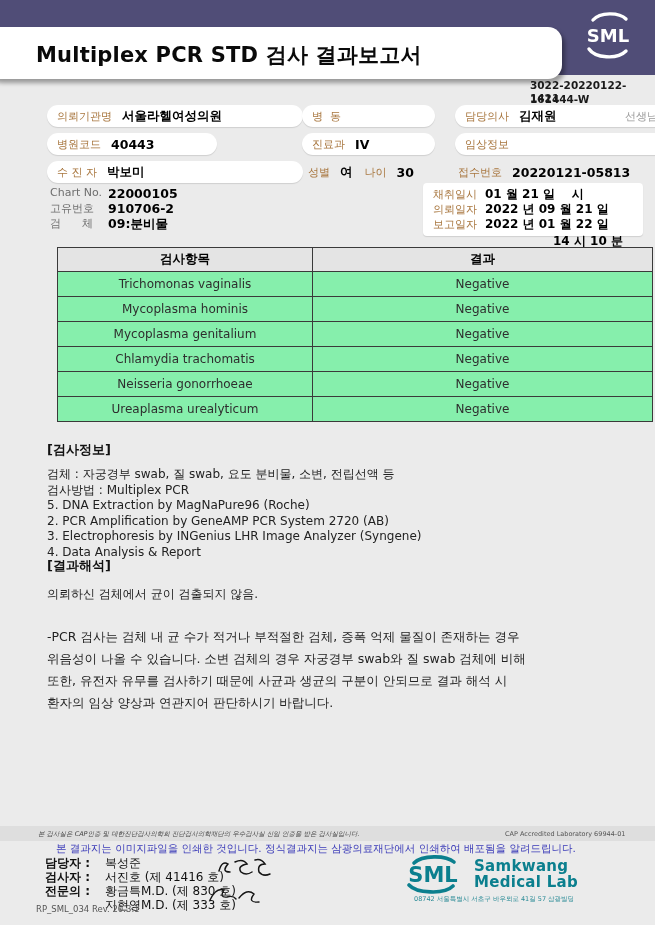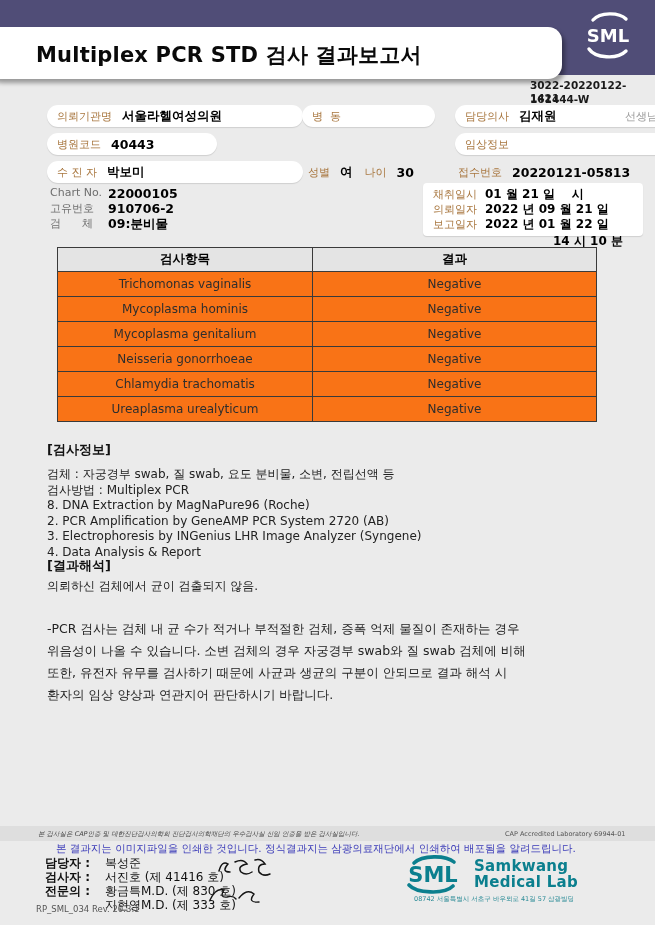--- a/index.html
+++ b/index.html
@@ -20,24 +20,24 @@
   .fsuffix{color:#9a9a9a;font-size:11px;margin-left:auto;}
   .bare{display:flex;align-items:center;height:22px;}
   .glab{color:#6e6e6e;font-size:11px;}
   
   .chartrow{display:flex;align-items:flex-start;height:15px;}
   .datebox{background:#fff;border-radius:4px;padding:4px 10px;box-shadow:0 1px 1px rgba(0,0,0,0.12);}
   .daterow{display:flex;align-items:center;height:15px;}
   .dlab{color:#a8763e;font-size:11px;margin-right:8px;}
   .dval{color:#000;font-size:12px;font-weight:bold;}
   
-  table.results{border-collapse:collapse;width:540px;padding-left:45px;}
+  table.results{border-collapse:collapse;width:596px;padding-left:45px;}
   table.results th,table.results td{border:1px solid #3a3a3a;text-align:center;}
   table.results th{background:#e4e4e4;font-size:12.5px;font-weight:bold;height:21px;color:#000;}
-  table.results td{background:#f97316;font-size:12px;color:#2e2e2e;height:22px;font-weight:normal;}
+  table.results td{background:#86efac;font-size:12px;color:#2e2e2e;height:22px;font-weight:normal;}
   
   .sectitle{font-size:13px;font-weight:bold;color:#111;}
   .secline{font-size:12px;color:#222;line-height:15.5px;}
   .interpline{font-size:12.5px;color:#222;line-height:22px;}
   
   .accredstrip{background:#dedede;}
   .tinytext{font-size:6.5px;color:#444;}
   .captext{font-size:6.5px;color:#555;}
   .notice{font-size:10.5px;color:#3a3ab8;}
   .rolelab{font-size:12px;font-weight:bold;color:#111;}
@@ -76,20 +76,24 @@
   </div>
   <div class="abs pill" style="left:455px;top:105px;width:193px;">
     <span class="flab pre">담당의사</span>
     <span class="fval">김재원</span>
     <span class="fsuffix">선생님</span>
   </div>
 
   <div class="abs pill" style="left:47px;top:133px;width:150px;">
     <span class="flab pre">병원코드</span>
     <span class="fval">40443</span>
+  </div>
+  <div class="abs pill" style="left:302px;top:133px;width:113px;">
+    <span class="flab pre">진료과</span>
+    <span class="fval">IV</span>
   </div>
   <div class="abs pill" style="left:455px;top:133px;width:193px;">
     <span class="flab pre">임상정보</span>
     <span class="fval"></span>
   </div>
 
   <div class="abs pill" style="left:47px;top:161px;width:236px;">
     <span class="flab pre">수 진 자</span>
     <span class="fval">박보미</span>
   </div>
@@ -146,47 +150,47 @@
       </tr>
       <tr>
         <td>Mycoplasma hominis</td>
         <td>Negative</td>
       </tr>
       <tr>
         <td>Mycoplasma genitalium</td>
         <td>Negative</td>
       </tr>
       <tr>
+        <td>Chlamydia trachomatis</td>
+        <td>Negative</td>
+      </tr>
+      <tr>
         <td>Neisseria gonorrhoeae</td>
-        <td>Negative</td>
-      </tr>
-      <tr>
-        <td>Chlamydia trachomatis</td>
         <td>Negative</td>
       </tr>
       <tr>
         <td>Ureaplasma urealyticum</td>
         <td>Negative</td>
       </tr>
     </tbody>
       </table>
   </div>
 
   <div class="abs" style="left:47px;top:441px;width:560px;">
     <div class="sectitle" style="margin-bottom:8px;">[검사정보]</div>
     <div class="secline">검체 : 자궁경부 swab, 질 swab, 요도 분비물, 소변, 전립선액 등</div>
     <div class="secline">검사방법 : Multiplex PCR</div>
-    <div class="secline">8. DNA Extraction by MagNaPure96 (Roche)</div>
+    <div class="secline">5. DNA Extraction by MagNaPure96 (Roche)</div>
     <div class="secline">2. PCR Amplification by GeneAMP PCR System 2720 (AB)</div>
     <div class="secline">3. Electrophoresis by INGenius LHR Image Analyzer (Syngene)</div>
     <div class="secline">4. Data Analysis &amp; Report</div>
   </div>
 
   <div class="abs" style="left:47px;top:557px;width:580px;">
-    <div class="sectitle" style="margin-bottom:4px;">[결과해석]</div>
+    <div class="sectitle" style="margin-bottom:12px;">[결과해석]</div>
     <div class="secline">의뢰하신 검체에서 균이 검출되지 않음.</div>
     <div style="height:23px;"></div>
     <div class="interpline">-PCR 검사는 검체 내 균 수가 적거나 부적절한 검체, 증폭 억제 물질이 존재하는 경우</div>
     <div class="interpline">위음성이 나올 수 있습니다. 소변 검체의 경우 자궁경부 swab와 질 swab 검체에 비해</div>
     <div class="interpline">또한, 유전자 유무를 검사하기 때문에 사균과 생균의 구분이 안되므로 결과 해석 시</div>
     <div class="interpline">환자의 임상 양상과 연관지어 판단하시기 바랍니다.</div>
   </div>
 
   <div class="abs accredstrip" style="left:0;top:826px;width:655px;height:15px;"></div>
   <div class="abs tinytext" style="left:38px;top:830px;font-style:italic;">본 검사실은 CAP인증 및 대한진단검사의학회 진단검사의학재단의 우수검사실 신임 인증을 받은 검사실입니다.</div>

